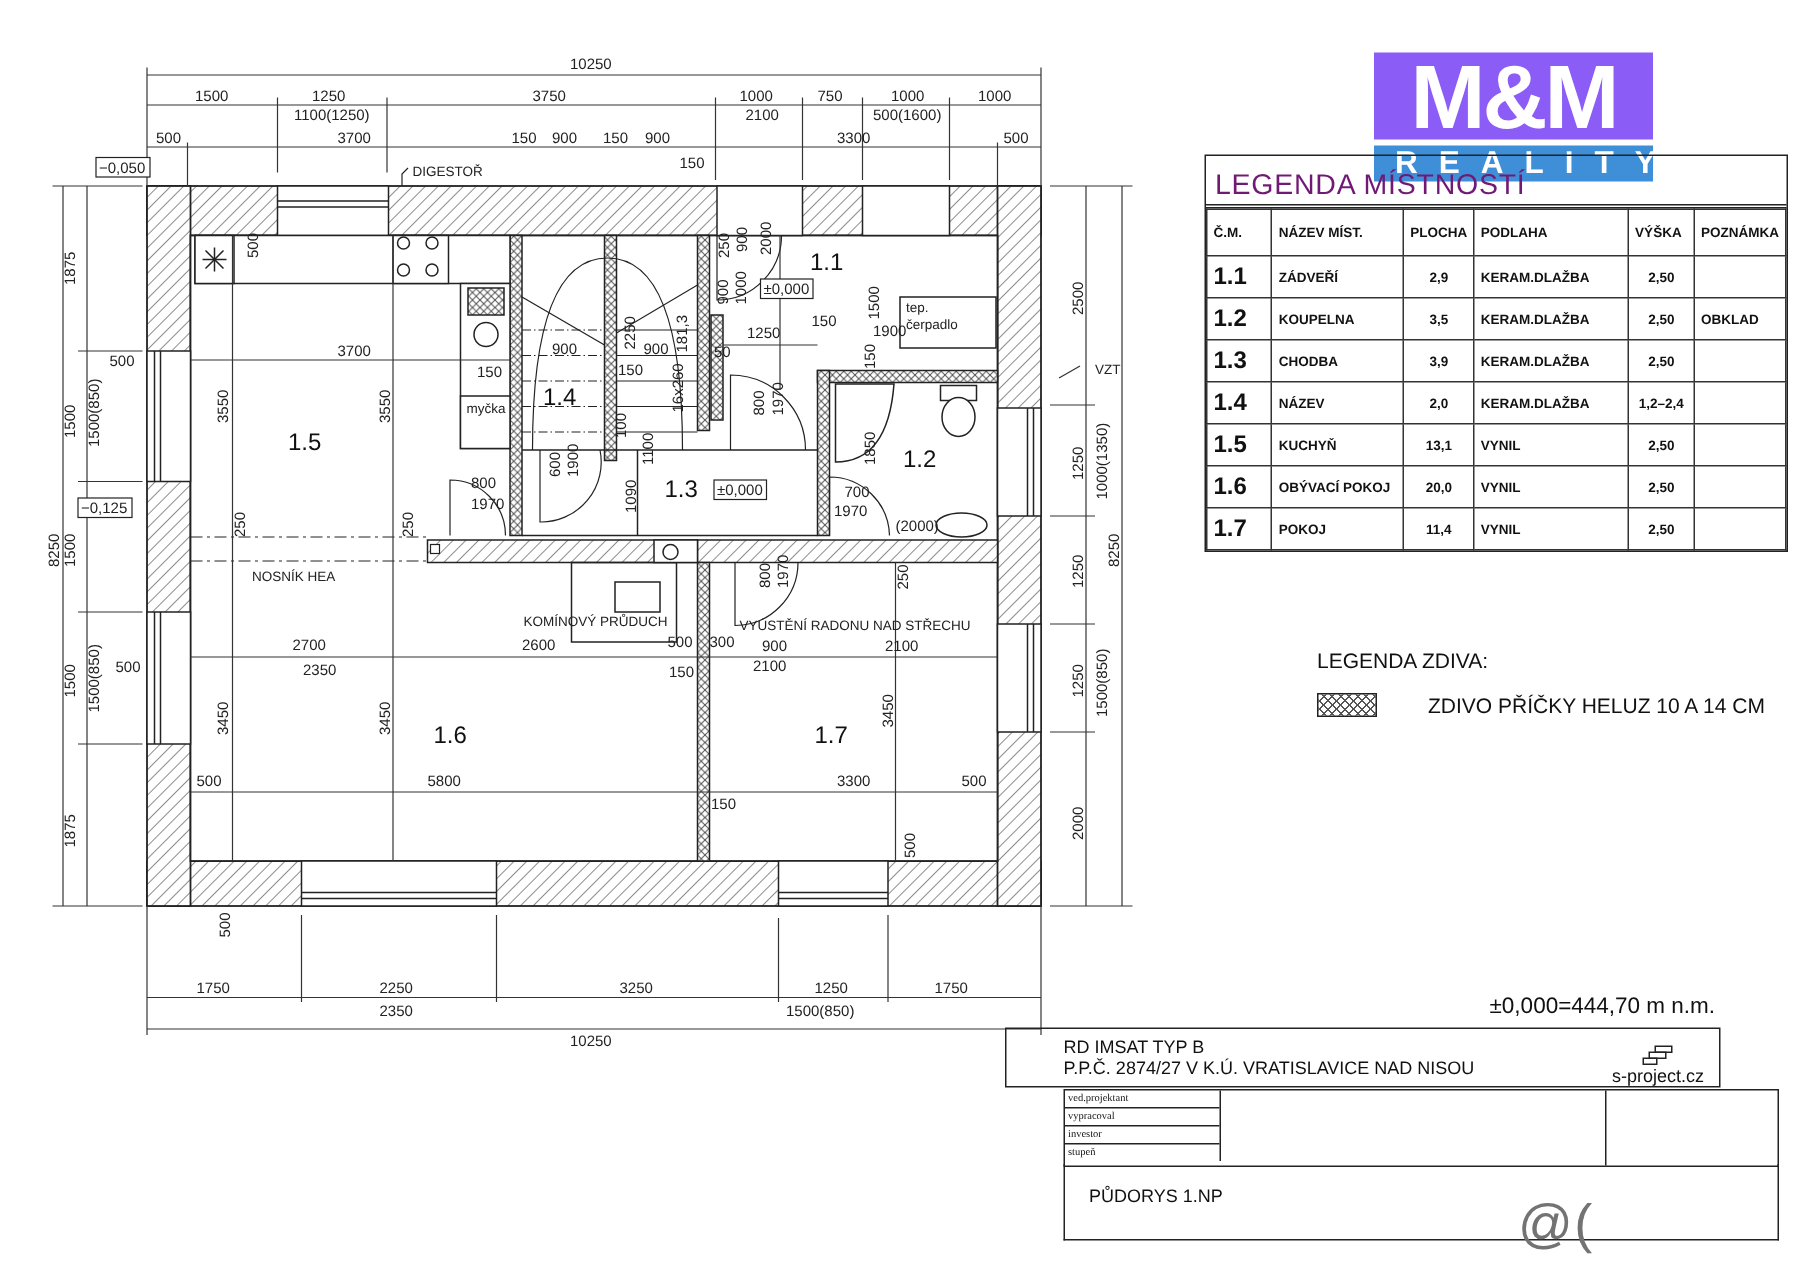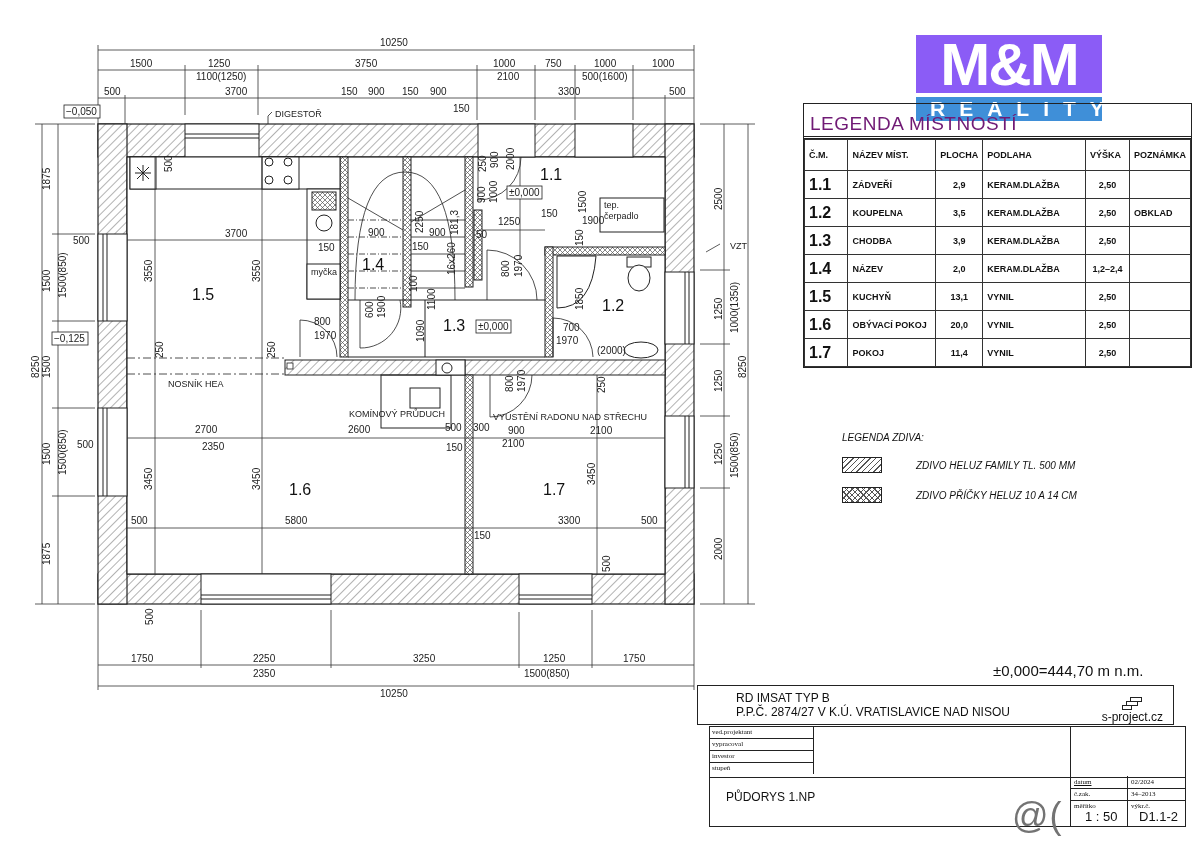--- a/index.html
+++ b/index.html
@@ -17,31 +17,31 @@
   
   #legend-rooms { position:absolute; left:803px; top:103px; width:387px; border:1px solid #222; background:transparent; }
   #legend-rooms .title { height:32px; border-bottom:3px double #222; font-size:19px; line-height:40px; padding-left:6px; font-family:"Liberation Sans", sans-serif; font-weight:normal; letter-spacing:0.5px; color:#701a75; }
   #legend-rooms table { border-collapse:collapse; width:100%; }
   #legend-rooms td, #legend-rooms th { border:1px solid #333; font-size:9px; font-weight:bold; height:27px; padding:0 4px; text-align:left; white-space:nowrap; }
   #legend-rooms th { height:30px; }
   #legend-rooms td.num { font-size:16px; }
   #legend-rooms td.c { text-align:center; }
 
   
-  #legend-walls { position:absolute; left:842px; top:432px; width:300px; font-size:10px;font-style:italic; }
+  #legend-walls { position:absolute; left:878px; top:432px; width:300px; font-size:14px; }
   #legend-walls .hdr { margin-bottom:14px; }
   #legend-walls .row { display:flex; align-items:center; height:16px; margin-bottom:14px; }
   #legend-walls .sw { width:38px; height:14px; border:1px solid #222; margin-right:34px; flex:none; }
   .hatch-diag { background:repeating-linear-gradient(135deg, #fff 0 3px, #555 3px 4px); }
   .hatch-cross { background:repeating-linear-gradient(45deg, transparent 0 3px, #555 3px 4px), repeating-linear-gradient(135deg, #fff 0 3px, #555 3px 4px); }
 
   #elev-note { position:absolute; left:993px; top:662px; font-size:15px; }
 
   
-  #tb-head { position:absolute; left:697px; top:685px; width:475px; height:38px; border:1.5px solid #222; }
+  #tb-head { position:absolute; left:670px; top:685px; width:475px; height:38px; border:1.5px solid #222; }
   #tb-head .t1 { position:absolute; left:38px; top:5px; font-size:12px; }
   #tb-head .t2 { position:absolute; left:38px; top:19px; font-size:12px; }
   #tb-head .logo2 { position:absolute; right:10px; top:12px; font-size:12px; display:flex; align-items:center;flex-direction:column; }
   #tb-head .logo2 .ico { width:18px; height:12px; margin-right:3px; position:relative; }
   #tb-head .logo2 .ico span { position:absolute; border:1px solid #222; height:3px; }
 
   #tb-mid { position:absolute; left:709px; top:726px; width:475px; height:50px; border:1.5px solid #222; }
   #tb-mid .roles { position:absolute; left:0; top:0; width:103px; border-right:1px solid #222; }
   #tb-mid .roles div { height:11px; border-bottom:1px solid #222; font-family:"Liberation Serif", serif; font-size:7px; line-height:11px; padding-left:2px; }
   #tb-mid .vline { position:absolute; left:360px; top:0; bottom:0; border-left:1px solid #222; }
@@ -470,24 +470,20 @@
       <td class="c">2,50</td>
       <td></td>
     </tr>
   </tbody>
     </table>
 </div>
 
 <div id="legend-walls">
   <div class="hdr">LEGENDA ZDIVA:</div>
   <div class="row">
-    <div class="sw hatch-diag"></div>
-    <span>ZDIVO HELUZ FAMILY TL. 500 MM</span>
-  </div>
-  <div class="row">
     <div class="sw hatch-cross"></div>
     <span>ZDIVO PŘÍČKY HELUZ 10 A 14 CM</span>
   </div>
 </div>
 
 <div id="elev-note">±0,000=444,70 m n.m.</div>
 
 <div id="tb-head">
   <div class="t1">RD IMSAT TYP B</div>
   <div class="t2">P.P.Č. 2874/27 V K.Ú. VRATISLAVICE NAD NISOU</div>
@@ -506,28 +502,15 @@
     <div>ved.projektant</div>
     <div>vypracoval</div>
     <div>investor</div>
     <div style="border-bottom:none">stupeň</div>
   </div>
   <div class="vline"></div>
 </div>
 
 <div id="tb-low">
   <div class="title">PŮDORYS 1.NP</div>
-  <div class="meta">
-    <div class="vl"></div>
-    <div class="hl" style="top:12px"></div>
-    <div class="hl" style="top:24px"></div>
-    <div class="cell" style="left:3px;top:2px;text-decoration:underline">datum</div>
-    <div class="cell" style="left:60px;top:2px">02/2024</div>
-    <div class="cell" style="left:3px;top:14px">č.zak.</div>
-    <div class="cell" style="left:60px;top:14px">34–2013</div>
-    <div class="cell" style="left:3px;top:26px">měřítko</div>
-    <div class="cell" style="left:60px;top:26px">výkr.č.</div>
-    <div class="cell" style="left:14px;top:33px;font-family:'Liberation Sans',sans-serif;font-size:13px">1 : 50</div>
-    <div class="cell" style="left:68px;top:33px;font-family:'Liberation Sans',sans-serif;font-size:13px">D1.1-2</div>
-  </div>
 </div>
 
 <div id="watermark">@( Bazoš.cz</div>
 
 </body></html>

